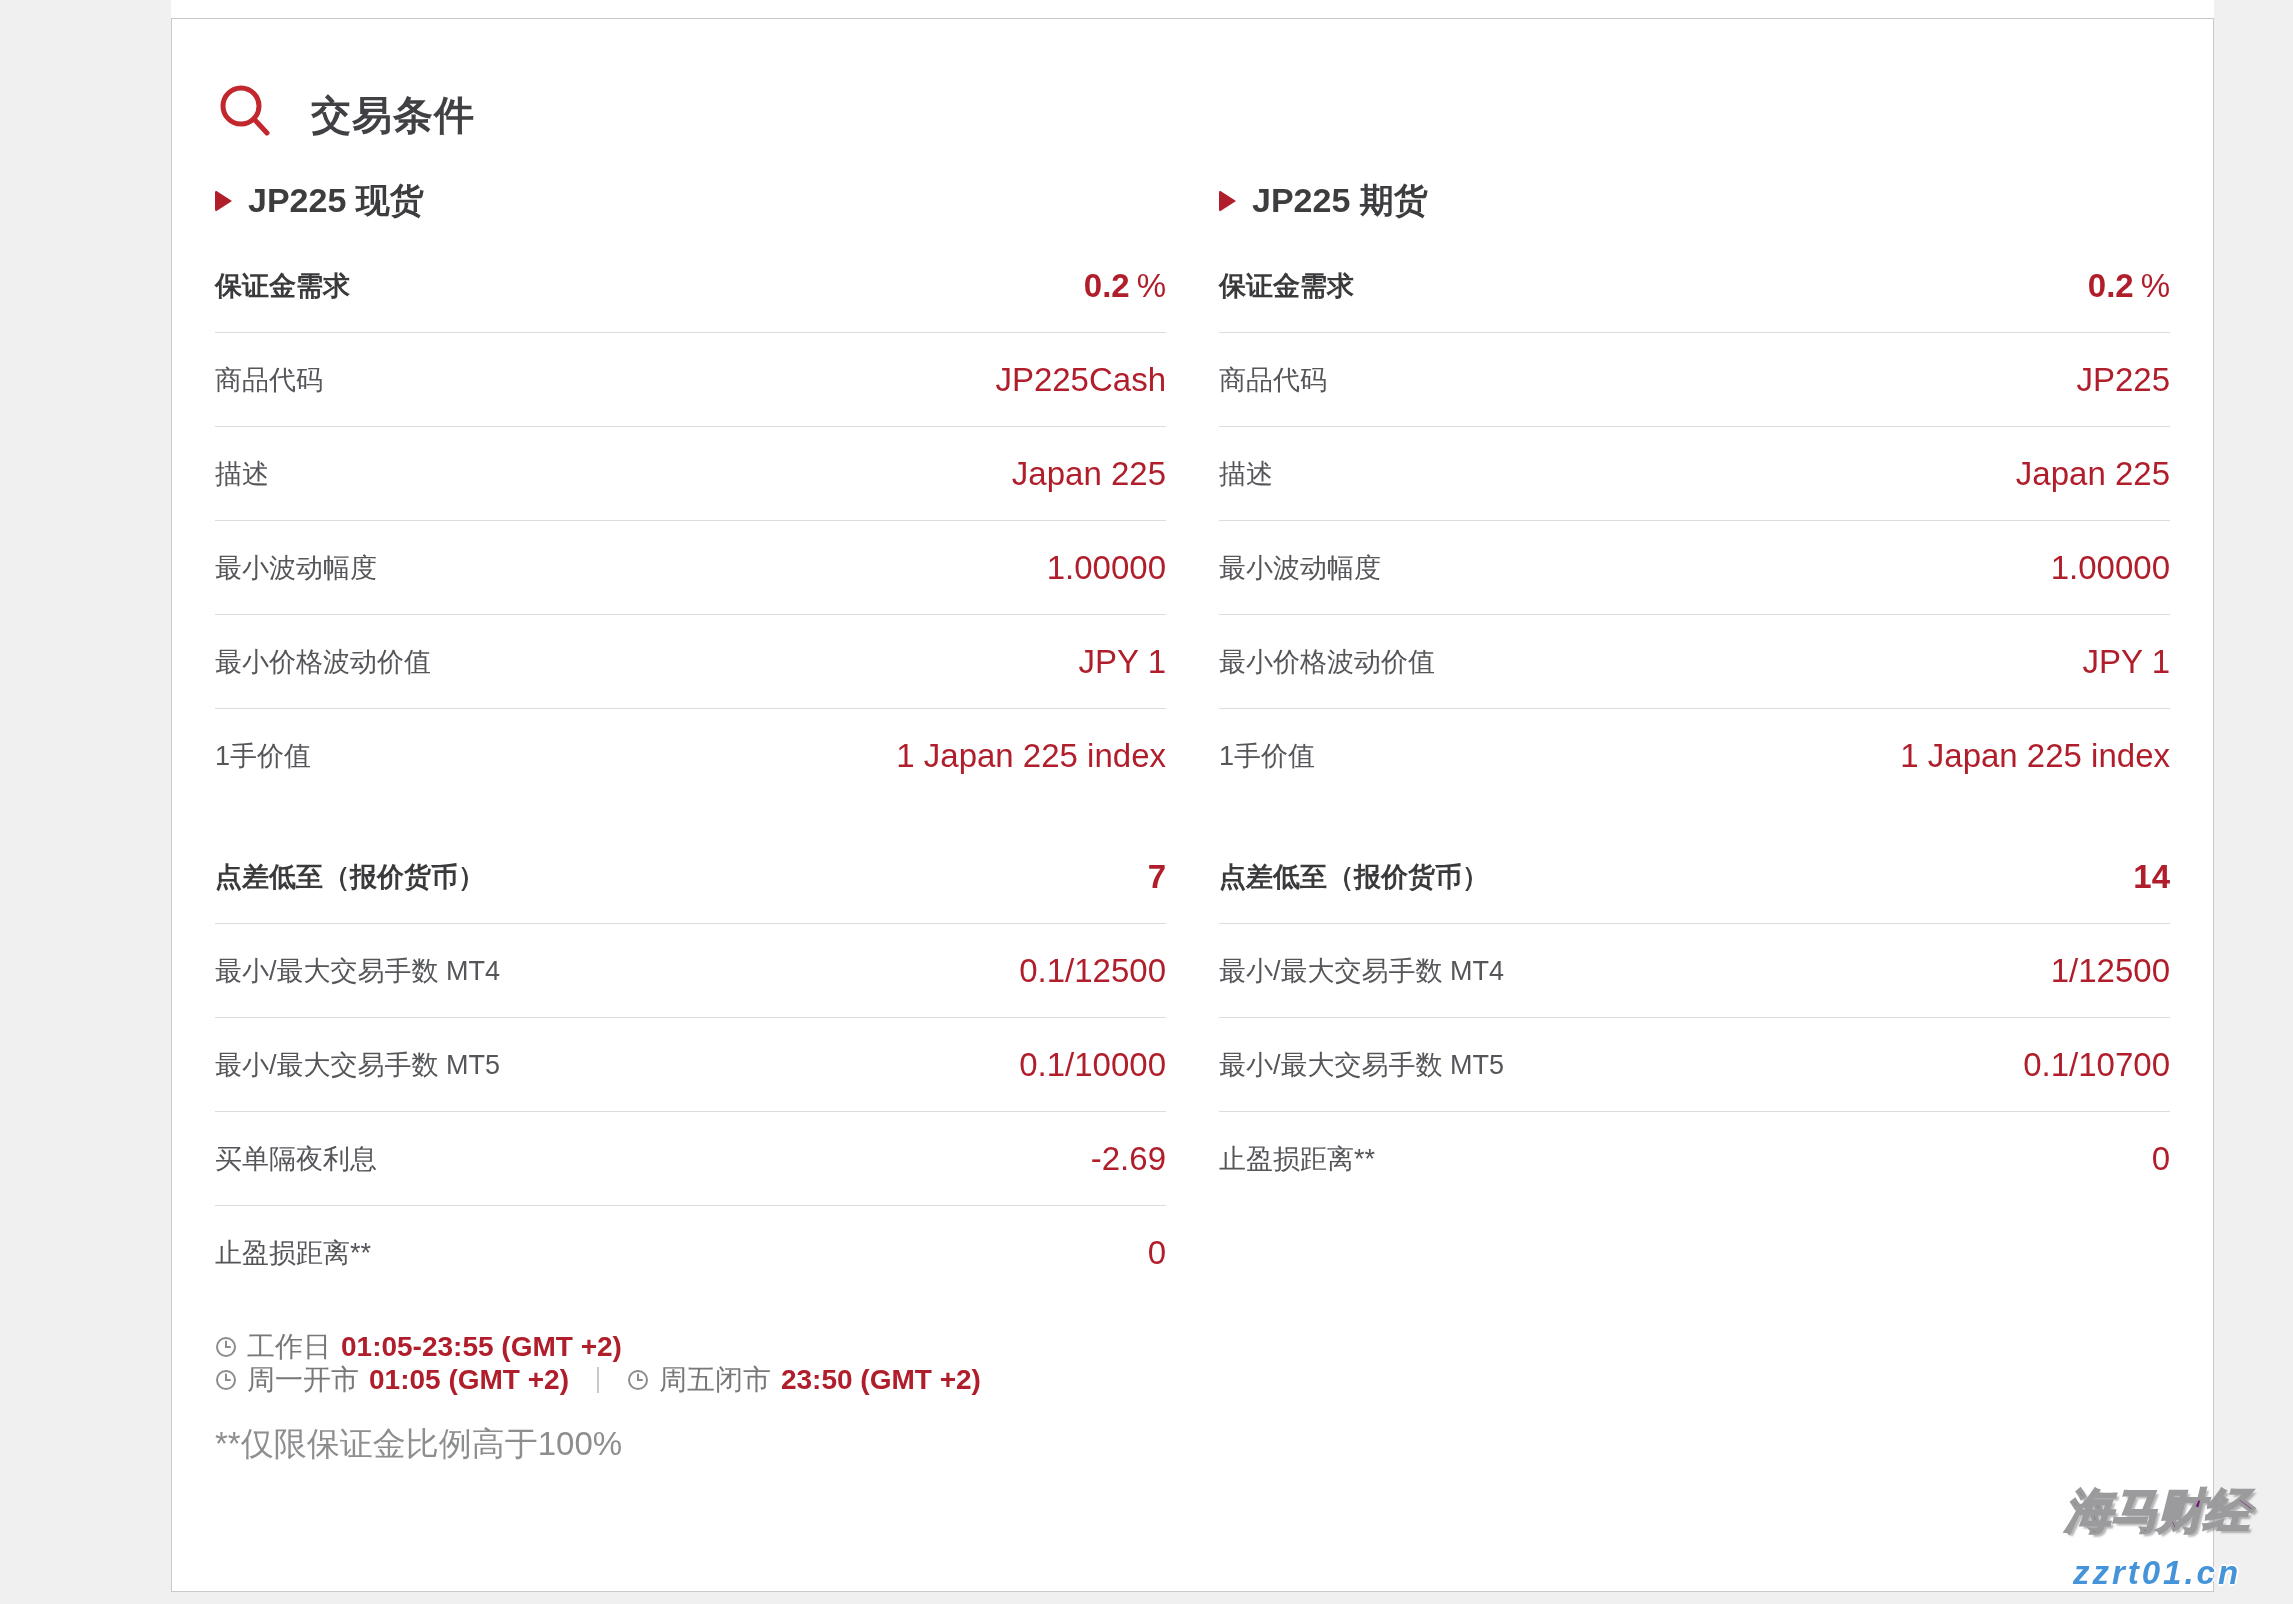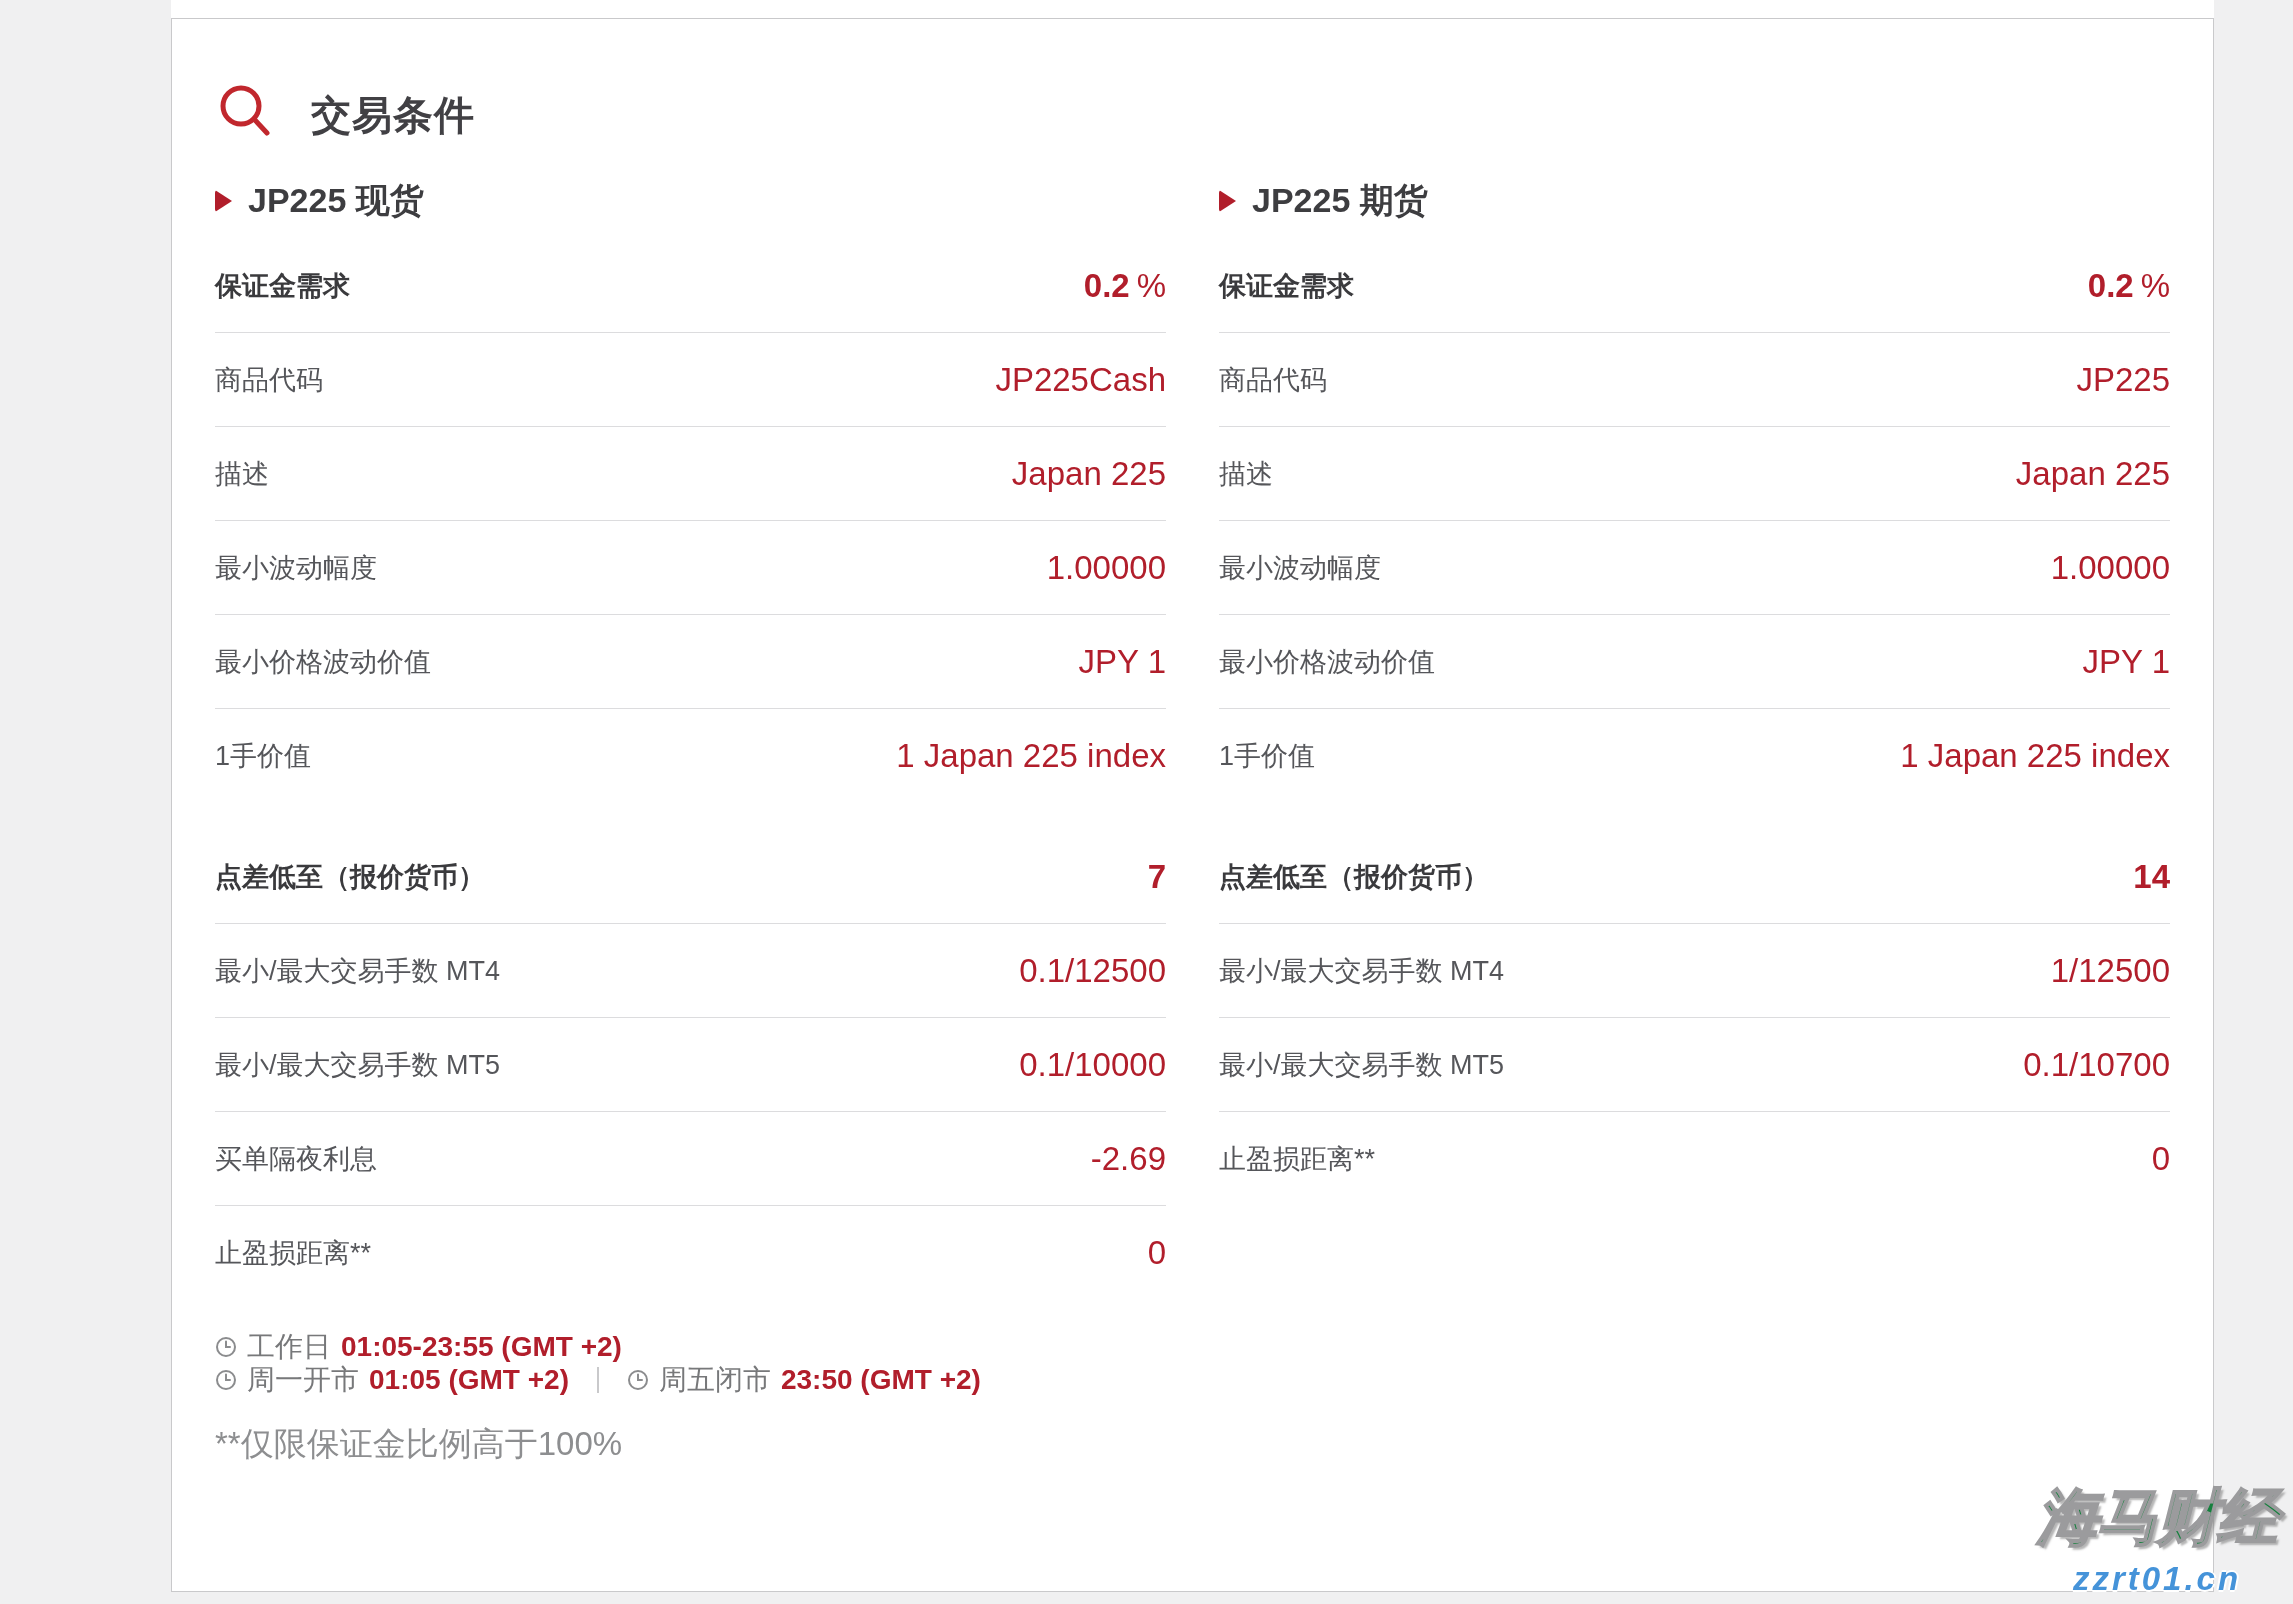--- a/index.html
+++ b/index.html
@@ -53,28 +53,28 @@
   .foot-line .r { color:#b11e2b; font-weight:700; }
   .foot-sep { width:2px; height:26px; background:#c9c9cb; margin:0 18px; }
   .clock { flex:0 0 auto; display:inline-flex; }
   .fine-print { margin-top:26px; font-size:33px; color:#8d8e90; }
   
   .watermark {
     position:absolute; left:2020px; top:1487px; width:274px;
     text-align:center; font-style:italic; line-height:1;
   }
   .wm-main {
-    font-size:61px; font-weight:700; letter-spacing:-1px;
-    color:#15803d;
+    font-size:47px; font-weight:700; letter-spacing:-1px;
+    color:#701a75;
     -webkit-text-stroke:2px #9b9b9d;
     text-shadow:3px 3px 2px rgba(120,120,120,.55);
     white-space:nowrap;
   }
   .wm-sub {
-    margin-top:14px;
+    margin-top:22px;
     font-size:33px; font-weight:700; letter-spacing:3px;
     color:#4593d9;
     text-shadow:-2px 0 0 #fff, 2px 0 0 #fff, 0 -2px 0 #fff, 0 2px 0 #fff;
     white-space:nowrap;
   }
 </style>
 </head>
 <body>
 
 <div class="top-strip"></div>

